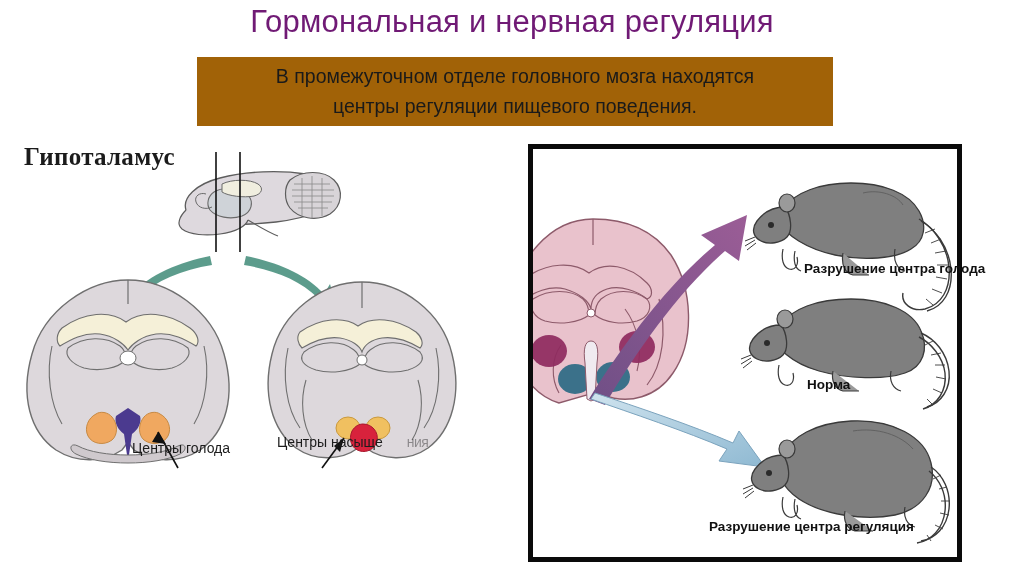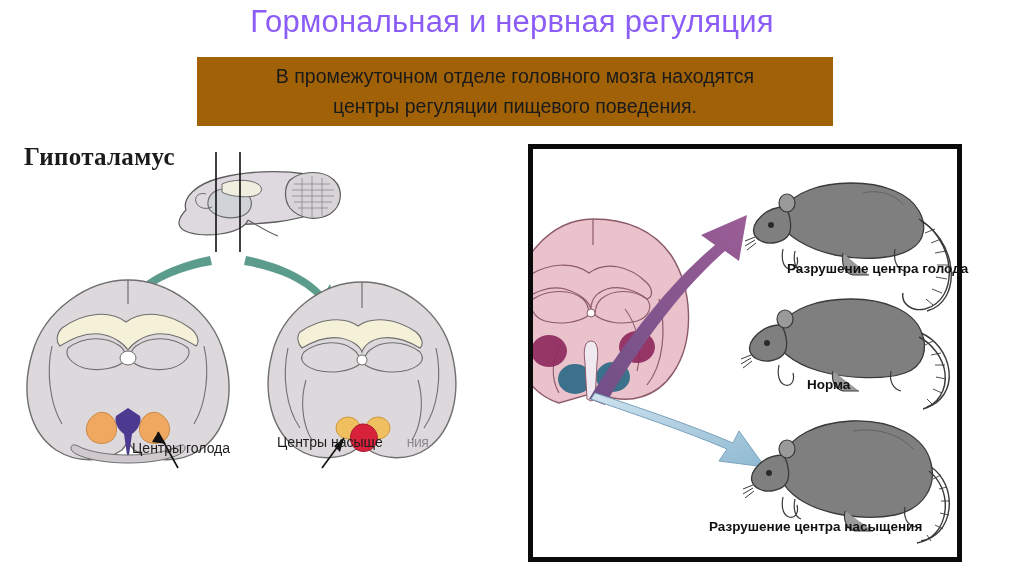--- a/index.html
+++ b/index.html
@@ -9,21 +9,21 @@
     font-family:"Liberation Sans", sans-serif;
     overflow:hidden;
     position:relative;
   }
   .page{position:absolute;inset:0;}
 
   
   .title{
     position:absolute;left:0;top:4px;width:1024px;
     text-align:center;
-    font-size:31px;font-weight:400;color:#8b5cf6;
+    font-size:31px;font-weight:400;color:#701a75;
     letter-spacing:.2px;white-space:nowrap;
   }
   .subtitle-box{
     position:absolute;left:197px;top:57px;width:636px;height:69px;
     background:#a16207;
     display:flex;align-items:center;justify-content:center;
   }
   .subtitle-text{
     font-size:19.5px;font-weight:400;color:#1a1a1a;
     text-align:center;line-height:1.5;padding:0 10px;
@@ -42,21 +42,21 @@
     position:absolute;left:528px;top:144px;width:434px;height:418px;
     background:#ffffff;border:5px solid #0a0a0a;
     box-sizing:border-box;
   }
   .svg-right{position:absolute;left:0;top:0;}
 
   .rlabel{
     position:absolute;font-size:13.5px;font-weight:700;color:#111;
     white-space:nowrap;
   }
-  .rlabel-hunger{left:218px;top:112px;padding-left:36px;}
+  .rlabel-hunger{left:235px;top:112px;padding-left:36px;}
   .rlabel-norm{left:274px;top:228px;}
   .rlabel-satiety{left:176px;top:370px;}
 
   .clabel{
     position:absolute;font-size:14px;font-weight:400;color:#1c1c1c;
     white-space:nowrap;
   }
   .clabel-hunger{left:112px;top:308px;margin-left:20px;}
   .clabel-satiety{left:277px;top:302px;}
   .faded{opacity:.42;letter-spacing:-.5px;margin-left:24px;}
@@ -293,16 +293,16 @@
         <path d="M398 318 C410 326 418 342 416 360 C414 378 402 390 388 392" fill="none" stroke="#3a3a3a" stroke-width="1.4"></path>
         <path d="M396 322 C406 330 414 344 412 362 C410 380 398 392 384 394" fill="none" stroke="#3a3a3a" stroke-width="1.4"></path>
         <path d="M400 330 L408 326 M406 340 L414 338 M408 352 L417 352
                  M407 364 L416 366 M402 376 L410 380 M394 386 L398 392" stroke="#3a3a3a" stroke-width=".9"></path>
         <path d="M320 282 C344 278 368 286 380 300" fill="none" stroke="#5d5d5d" stroke-width=".9"></path>
       </g>
     </svg>
 
     <div class="rlabel rlabel-hunger">Разрушение центра голода</div>
     <div class="rlabel rlabel-norm">Норма</div>
-    <div class="rlabel rlabel-satiety">Разрушение центра насыщения</div>
+    <div class="rlabel rlabel-satiety">Разрушение центра регуляция</div>
   </div>
 
 </div>
 
 </body></html>

